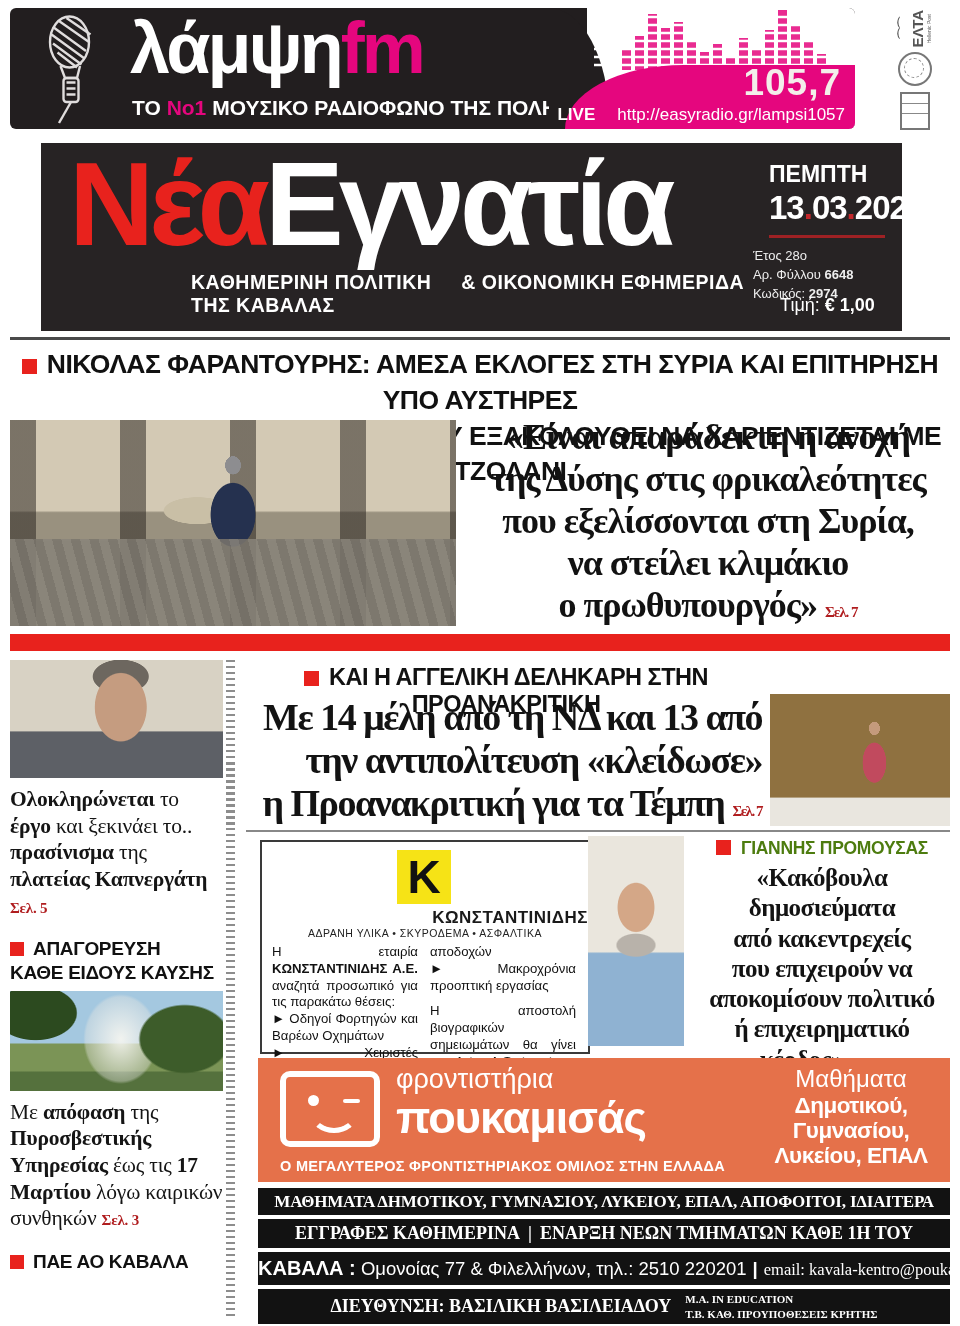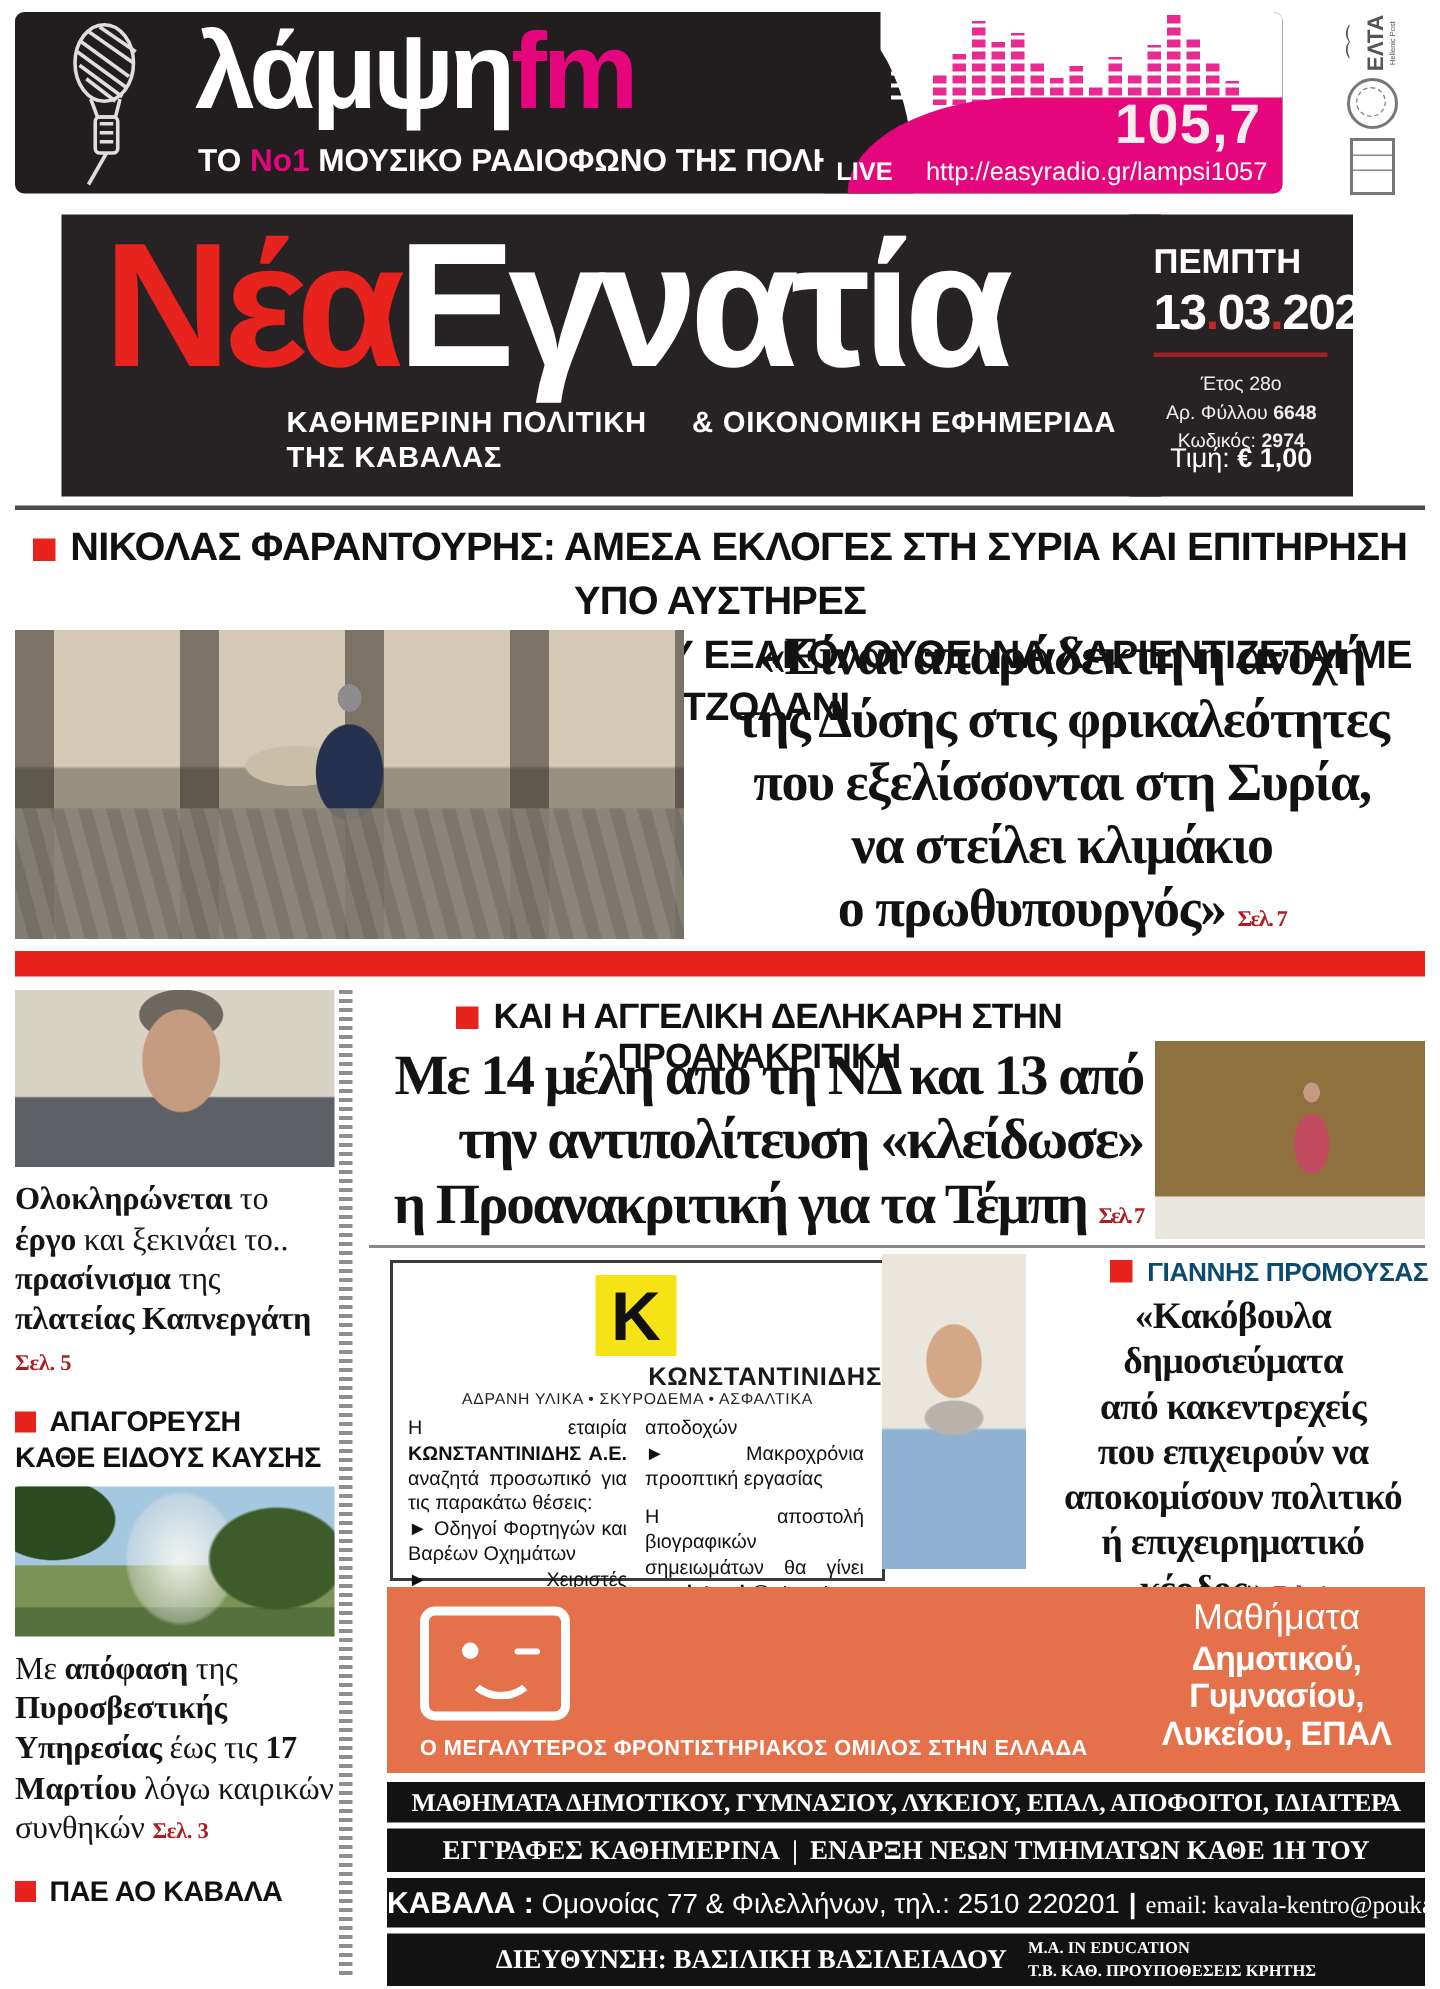--- a/index.html
+++ b/index.html
@@ -42,21 +42,21 @@
   #mh-title{position:absolute;left:28px;top:2px;line-height:1;font-weight:bold;letter-spacing:-5px;font-size:118px;}
   #mh-title .nea{color:#e8221d;}
   #mh-title .egn{color:#fff;}
   #mh-sub{position:absolute;left:150px;bottom:14px;font-size:19.5px;font-weight:bold;letter-spacing:.5px;color:#fff;}
   #mh-sub .gap{display:inline-block;width:30px;}
   #dateinfo{left:753px;top:143px;width:149px;height:188px;background:#272324;color:#fff;text-align:left;}
   #di-day{position:absolute;left:16px;top:18px;font-size:23px;font-weight:bold;}
   #di-date{position:absolute;left:16px;top:46px;font-size:33px;font-weight:bold;letter-spacing:-1px;}
   #di-date .dot{color:#c3272b;}
   #di-rule{position:absolute;left:16px;top:92px;width:116px;height:3px;background:#9e2124;}
-  #di-small{position:absolute;left:0;top:104px;width:100%;text-align:center;font-size:13px;line-height:1.45;color:#eee;}
+  #di-small{position:absolute;left:0;top:104px;width:100%;text-align:left;font-size:13px;line-height:1.45;color:#eee;}
   #di-price{position:absolute;left:0;top:152px;width:100%;text-align:center;font-size:18px;}
 
   #toprule{left:10px;top:337px;width:940px;height:3px;background:#4a4a4a;}
 
   
   #kicker{left:0;top:347px;width:960px;text-align:center;font-weight:bold;font-size:26.5px;letter-spacing:-.5px;line-height:1.35;color:#111;}
   #main-photo{left:10px;top:420px;width:446px;height:206px;
      background:
        radial-gradient(38px 54px at 50% 46%,#25314f 58%,transparent 60%),
        radial-gradient(13px 15px at 50% 22%,#8d8d90 60%,transparent 62%),
@@ -108,21 +108,21 @@
   #kon-c1{left:10px;}
   #kon-c2{left:168px;}
   .kon-center{text-align:center;font-weight:bold;text-decoration:underline;}
 
   
   #prom-photo{left:588px;top:836px;width:96px;height:210px;
       background:radial-gradient(30px 40px at 50% 34%,#d4a787 60%,transparent 63%),
                  radial-gradient(34px 20px at 50% 52%,#b8b2aa 55%,transparent 60%),
                  linear-gradient(180deg,#eae6dd 0 55%,#8fb2d2 56% 100%);}
   #prom-block{left:692px;top:838px;width:260px;text-align:center;}
-  #prom-head{font-size:17.5px;font-weight:bold;letter-spacing:-.3px;text-align:right;margin-bottom:4px;color:#0c4a6e;}
+  #prom-head{font-size:17.5px;font-weight:bold;letter-spacing:-.3px;text-align:center;margin-bottom:4px;color:#4d7c0f;}
   #prom-quote{font-family:"Liberation Serif",serif;font-weight:bold;font-size:25px;line-height:1.21;letter-spacing:-.5px;color:#131313;}
 
   
   #pouk{left:258px;top:1058px;width:692px;height:124px;background:#e5714a;color:#fff;}
   #pouk-logo{position:absolute;left:22px;top:13px;width:88px;height:64px;border:6px solid #fff;border-radius:10px;}
   #pouk-logo .eye{position:absolute;left:22px;top:18px;width:11px;height:11px;background:#fff;border-radius:50%;}
   #pouk-logo .wink{position:absolute;right:14px;top:22px;width:17px;height:4px;background:#fff;border-radius:2px;}
   #pouk-logo .smile{position:absolute;left:24px;top:16px;width:38px;height:30px;border:5px solid transparent;
       border-bottom-color:#fff;border-radius:50%;}
   #pouk-brand{position:absolute;left:138px;top:8px;line-height:1;}
@@ -325,20 +325,24 @@
 κέρδος» </span><span class="pageref">Σελ. 4</span>
     </div>
   </div>
 
   <div id="pouk" class="abs">
     <div id="pouk-logo">
       <div class="eye"></div>
       <div class="wink"></div>
       <div class="smile"></div>
     </div>
+    <div id="pouk-brand">
+      <span class="t1">φροντιστήρια</span>
+      <span class="t2">πουκαμισάς</span>
+    </div>
     <div id="pouk-tag">Ο ΜΕΓΑΛΥΤΕΡΟΣ ΦΡΟΝΤΙΣΤΗΡΙΑΚΟΣ ΟΜΙΛΟΣ ΣΤΗΝ ΕΛΛΑΔΑ</div>
     <div id="pouk-right">
       <div class="mt">Μαθήματα</div>
       <div class="ml preline">Δημοτικού,
 Γυμνασίου,
 Λυκείου, ΕΠΑΛ</div>
     </div>
   </div>
 
   <div id="strip1" class="abs strip">ΜΑΘΗΜΑΤΑ ΔΗΜΟΤΙΚΟΥ, ΓΥΜΝΑΣΙΟΥ, ΛΥΚΕΙΟΥ, ΕΠΑΛ, ΑΠΟΦΟΙΤΟΙ, ΙΔΙΑΙΤΕΡΑ</div>

